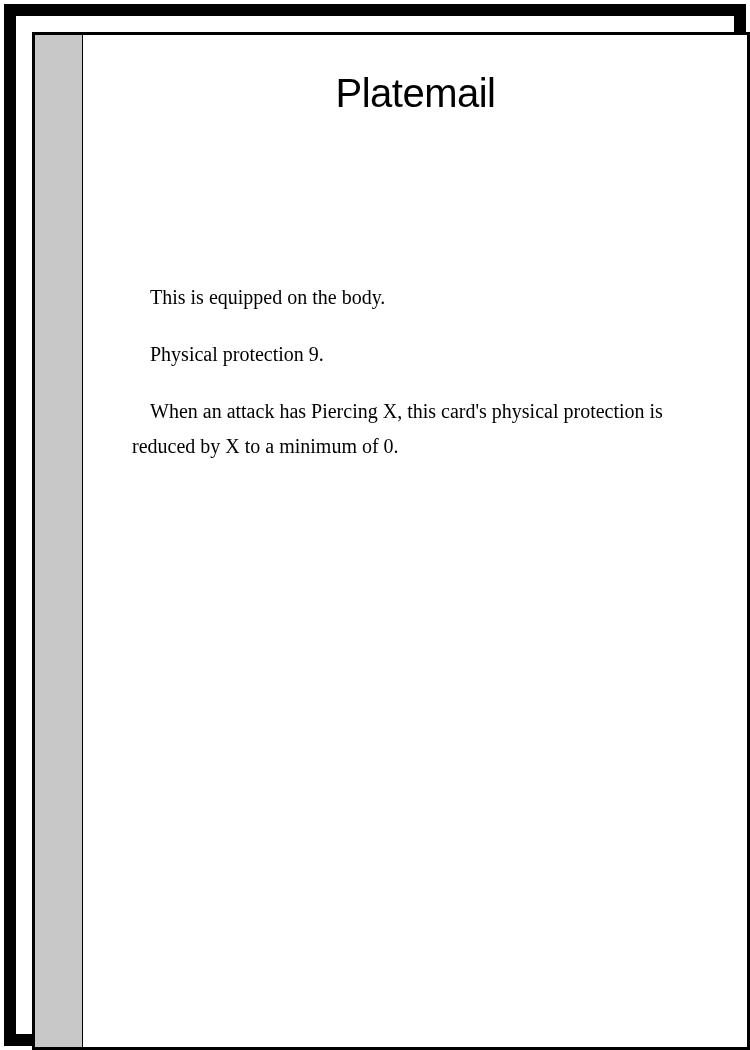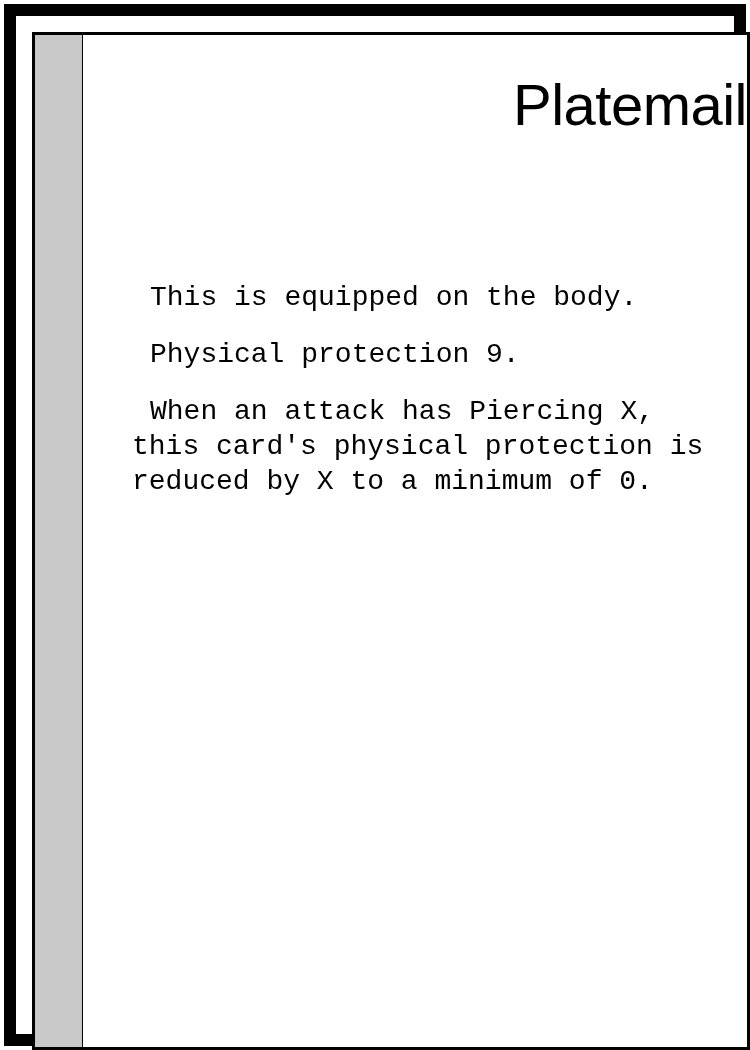--- a/index.html
+++ b/index.html
@@ -97,35 +97,35 @@
     right: 0;
     bottom: 0;
     background: #ffffff;
   }
 
   .card-title {
     position: absolute;
     top: 36px;
     left: 0;
     width: 100%;
-    text-align: right;
+    text-align: center;
     font-family: "Liberation Sans", sans-serif;
-    font-size: 58px;
+    font-size: 40px;
     font-weight: normal;
     color: #000000;
     letter-spacing: -0.5px;
   }
 
   .card-body {
     position: absolute;
     top: 245px;
     left: 48px;
     width: 592px;
-    font-family: Liberation Mono, monospace;
-    font-size: 28px;
+    font-family: Liberation Serif, serif;
+    font-size: 20px;
     line-height: 35px;
     color: #000000;
   }
 
   .body-para {
     margin: 0 0 22px 0;
     text-indent: 18px;
   }
   .body-para:last-child {
     margin-bottom: 12px;

